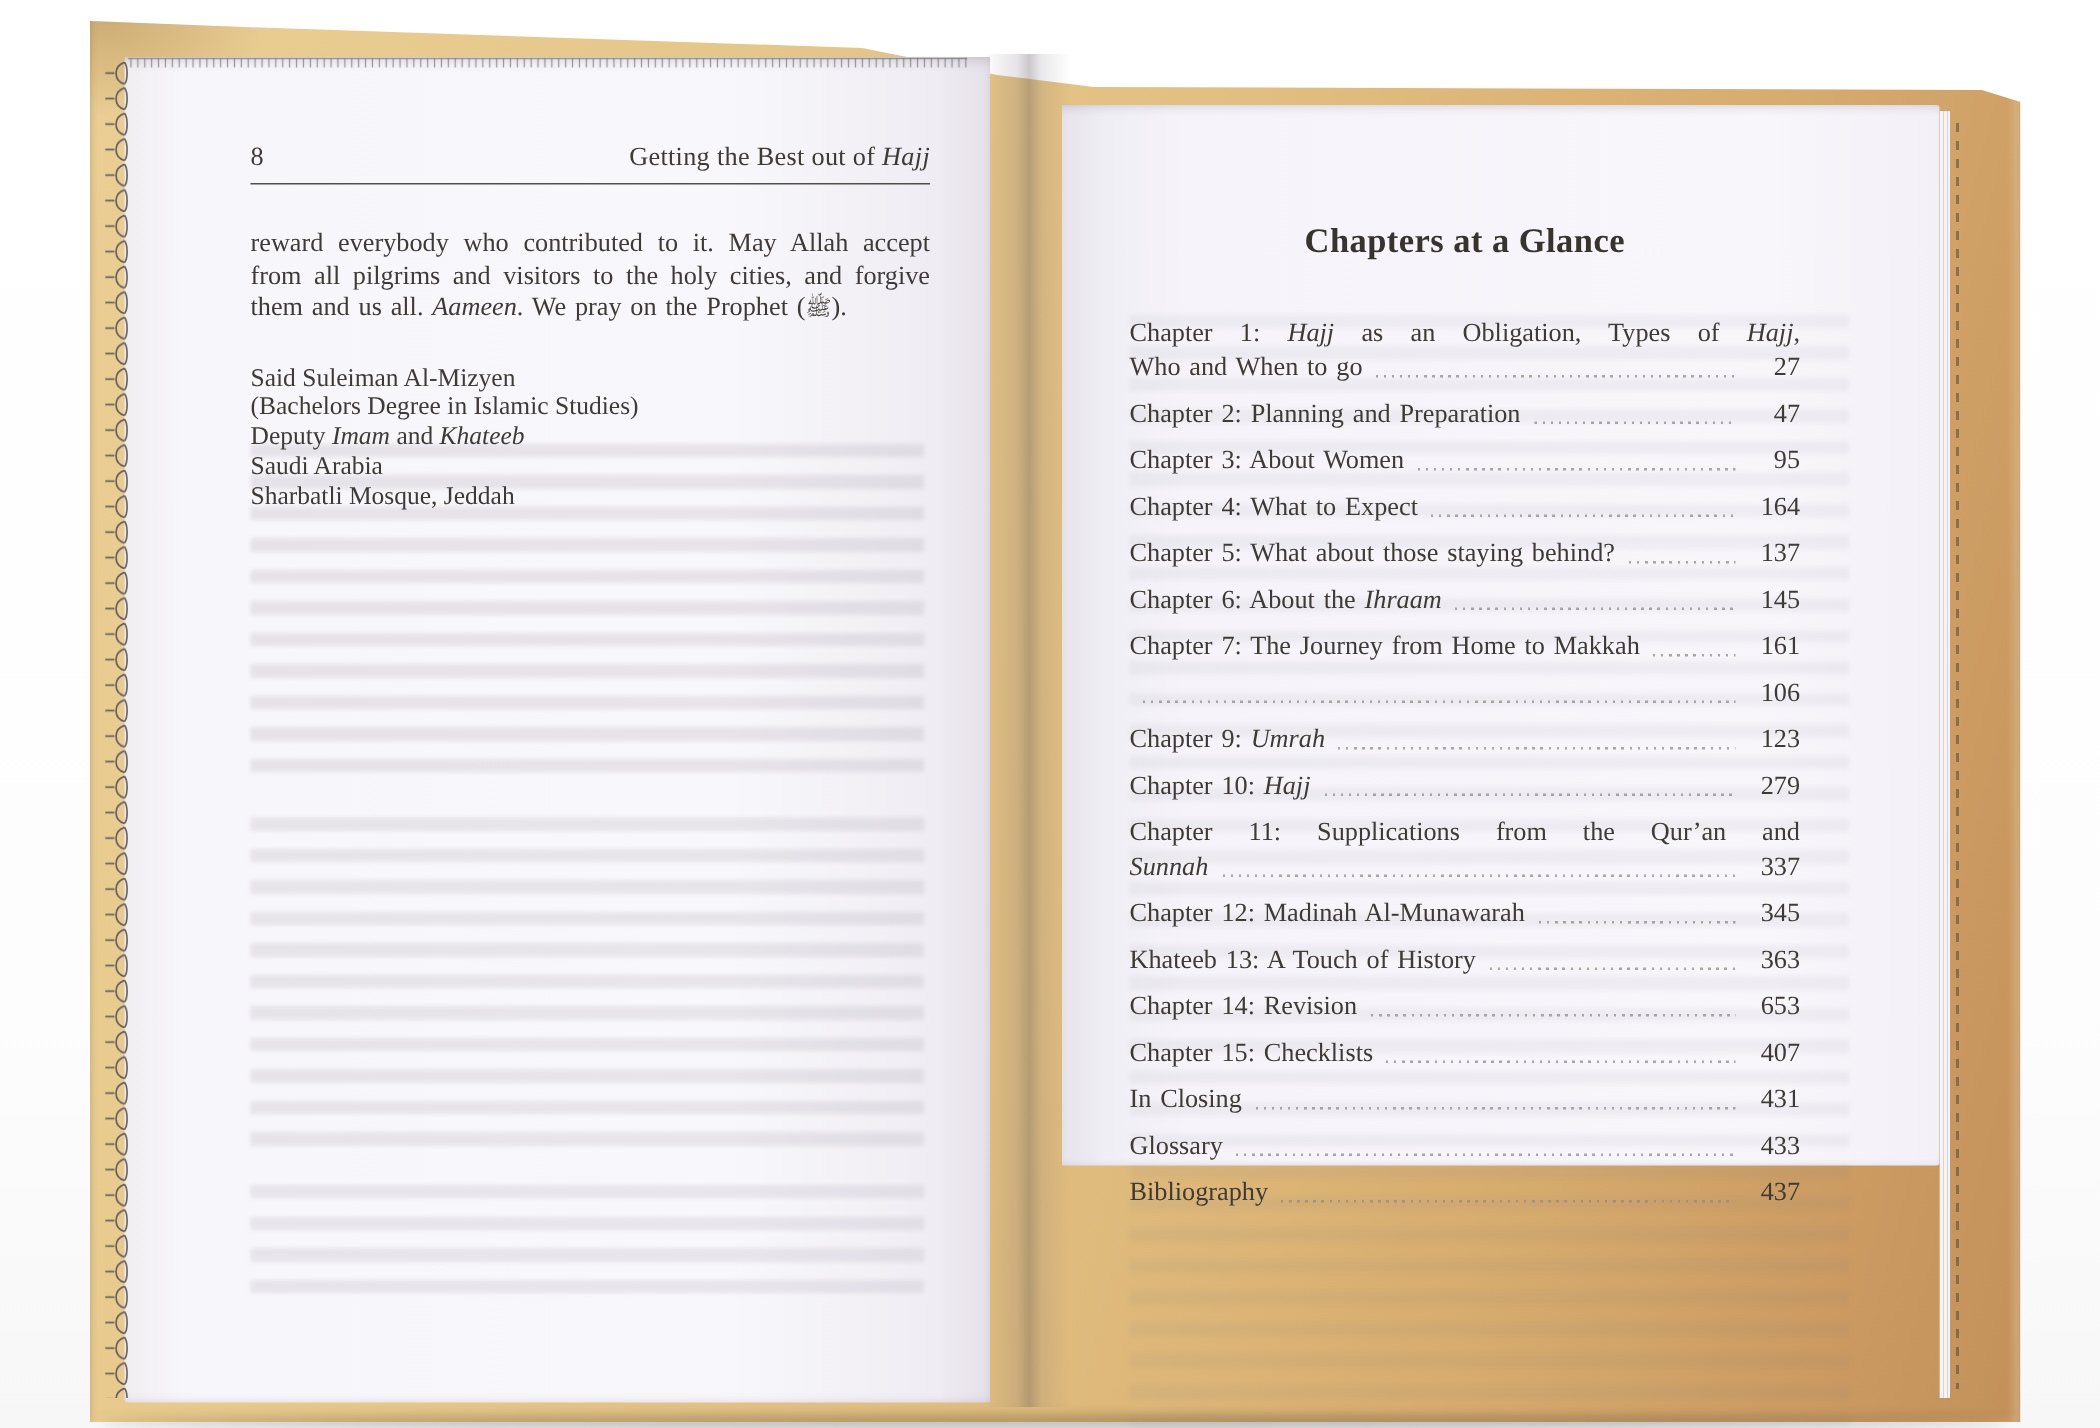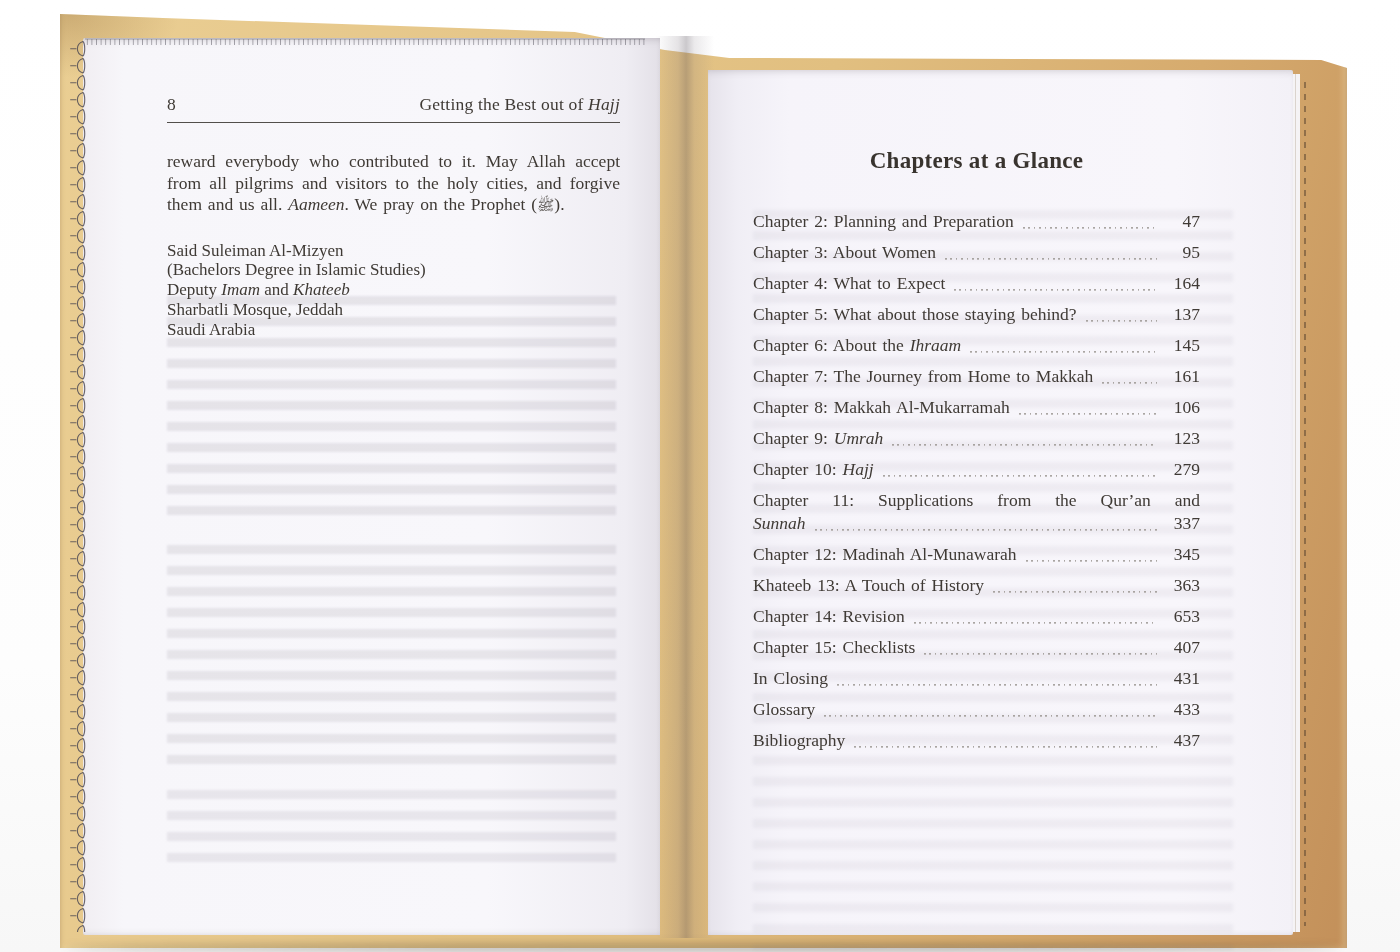--- a/index.html
+++ b/index.html
@@ -33,21 +33,21 @@
     background:rgba(60,50,35,.35); filter:blur(4px); border-radius:50%; }
 
   .page { position:absolute; }
   .page-left {
     left:23px; top:30px; width:577px; height:897px;
     background:linear-gradient(90deg,#f1eef2 0%,#f7f6fa 7%,#f8f7fb 70%,#efedf3 94%,#e3e0e7 100%);
     box-shadow:inset 0 7px 9px -7px rgba(90,80,90,.35), inset 0 -5px 7px -6px rgba(90,80,90,.25);
     border-radius:2px 0 0 2px;
   }
   .page-right {
-    left:648px; top:62px; width:585px; height:865px;
+    left:648px; top:62px; width:585px; height:707px;
     background:linear-gradient(90deg,#e6e3eb 0%,#f0eef5 5%,#f6f4fa 14%,#f8f6fb 80%,#f3f1f7 100%);
     box-shadow:inset 0 6px 8px -6px rgba(90,80,90,.30), inset 0 -4px 6px -5px rgba(90,80,90,.20);
     border-radius:0 2px 2px 0;
   }
   .gutter {
     position:absolute; left:596px; top:28px; width:58px; height:902px; pointer-events:none;
     background:linear-gradient(90deg, rgba(110,100,112,0) 0%, rgba(112,102,114,.18) 38%,
                rgba(82,74,86,.30) 52%, rgba(112,102,114,.14) 66%, rgba(255,255,255,0) 100%);
   }
   .edge-pages { 
@@ -136,34 +136,42 @@
         <div class="lp-header">
           <span>8</span>
           <span><span>Getting the Best out of </span><span class="it">Hajj</span></span>
         </div>
         <div class="rule"></div>
         <p class="para"><span>reward everybody who contributed to it. May Allah accept from all pilgrims and visitors to the holy cities, and forgive them and us all. </span><span class="it">Aameen</span><span>. We pray on the Prophet (</span><span class="sym">ﷺ</span><span>).</span></p>
         <div class="sig" id="sig">
             <div><span>Said Suleiman Al-Mizyen</span></div>
             <div><span>(Bachelors Degree in Islamic Studies)</span></div>
             <div><span>Deputy </span><span class="it">Imam</span><span> and </span><span class="it">Khateeb</span></div>
+            <div><span>Saudi Arabia</span></div>
             <div><span>Sharbatli Mosque, Jeddah</span></div>
-            <div><span>Saudi Arabia</span></div>
           </div>
       </div>
     </div>
 
     <div class="gutter"></div>
 
     <div class="page page-right">
       <div class="bleed bleed-right"></div>
       <div class="rp-content">
         <h1 class="toc-title">Chapters at a Glance</h1>
         <div class="toc" id="toc">
             <div class="toc-entry">
+              <div class="toc-line-full"><span>Chapter 1: </span><span class="it">Hajj</span><span> as an Obligation, Types of </span><span class="it">Hajj</span><span>,</span></div>
+              <div class="toc-row">
+                <span class="toc-text"><span>Who and When to go</span></span>
+                <span class="toc-leader"></span>
+                <span class="toc-num">27</span>
+              </div>
+            </div>
+            <div class="toc-entry">
               <div class="toc-row">
                 <span class="toc-text"><span>Chapter 2: Planning and Preparation</span></span>
                 <span class="toc-leader"></span>
                 <span class="toc-num">47</span>
               </div>
             </div>
             <div class="toc-entry">
               <div class="toc-row">
                 <span class="toc-text"><span>Chapter 3: About Women</span></span>
                 <span class="toc-leader"></span>
@@ -193,21 +201,20 @@
             </div>
             <div class="toc-entry">
               <div class="toc-row">
                 <span class="toc-text"><span>Chapter 7: The Journey from Home to Makkah</span></span>
                 <span class="toc-leader"></span>
                 <span class="toc-num">161</span>
               </div>
             </div>
             <div class="toc-entry">
               <div class="toc-row">
-                <span class="toc-text"><span>Chapter 8: Makkah Al-Mukarramah</span></span>
                 <span class="toc-leader"></span>
                 <span class="toc-num">106</span>
               </div>
             </div>
             <div class="toc-entry">
               <div class="toc-row">
                 <span class="toc-text"><span>Chapter 9: </span><span class="it">Umrah</span></span>
                 <span class="toc-leader"></span>
                 <span class="toc-num">123</span>
               </div>

